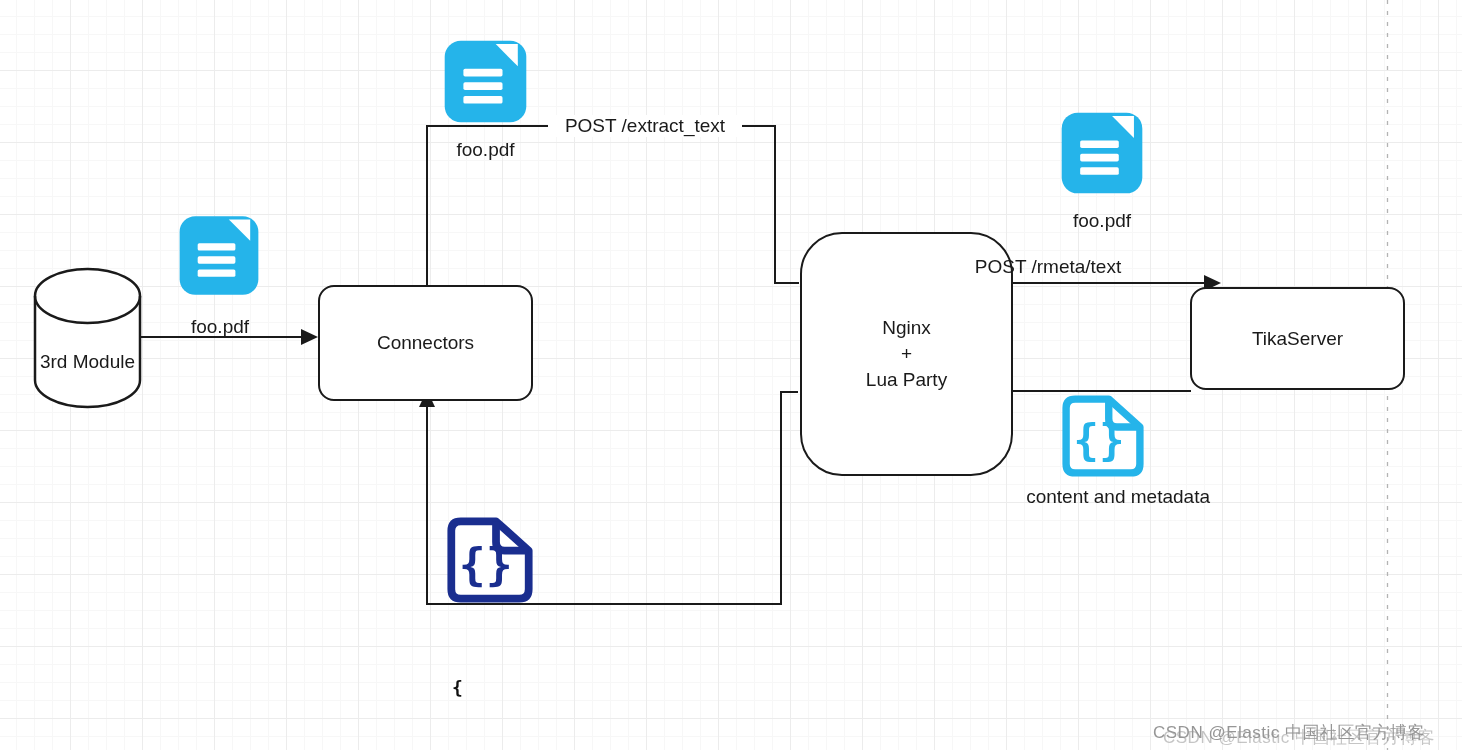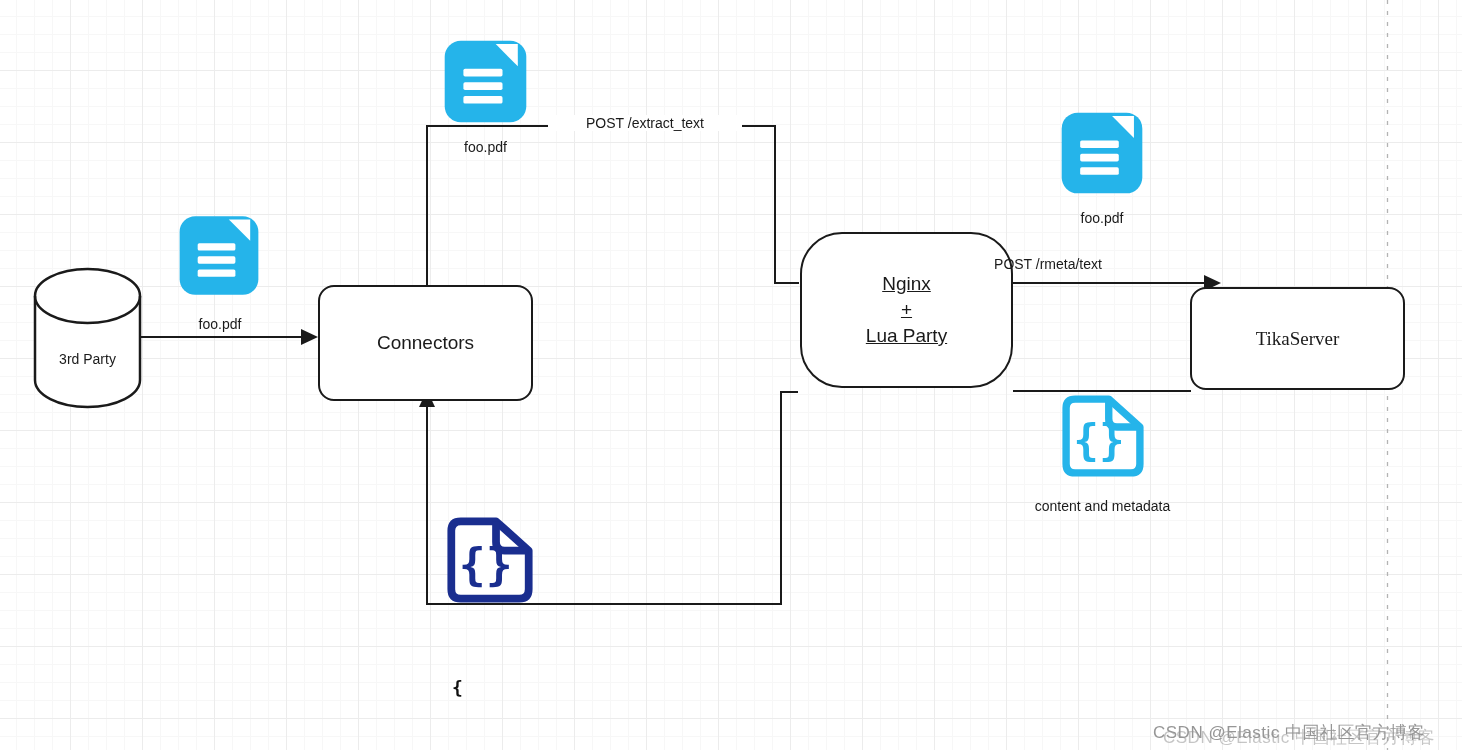--- a/index.html
+++ b/index.html
@@ -23,21 +23,21 @@
     position:absolute;z-index:2;
     background:#fff;border:2px solid #1a1a1a;
     display:flex;align-items:center;justify-content:center;
     text-align:center;font-size:19px;line-height:26px;
     box-sizing:border-box;
   }
   .node.soft{border-radius:16px;}
   .node.softer{border-radius:42px;}
   .lbl{
     position:absolute;z-index:4;
-    font-size:14px;text-align:center;white-space:nowrap;
+    font-size:19px;text-align:center;white-space:nowrap;
   }
   .lbl.on-line{background:#ffffff;padding:0 3px;}
   .icon{position:absolute;z-index:3;}
   .icon.cyan{color:#25b4ea;}
   .icon.navy{color:#1a2e8f;}
   .code{
     position:absolute;z-index:4;left:452px;top:615px;
     font-family:"DejaVu Sans Mono", monospace;
     font-weight:bold;font-size:18px;line-height:29px;
     letter-spacing:1.5px;color:#111;white-space:pre;
@@ -76,35 +76,35 @@
     </g>
 
     <line x1="1013" y1="391" x2="1191" y2="391" stroke="#1a1a1a" stroke-width="2"></line>
 
     <g>
       <path d="M 798 392 L 781 392 L 781 604 L 427 604 L 427 405" fill="none" stroke="#1a1a1a" stroke-width="2"></path>
       <polygon points="427,390 419,407 435,407" fill="#1a1a1a"></polygon>
     </g>
   </svg>
 
-  <div class="lbl" style="left:27px;top:351px;width:121px;">3rd Party</div>
+  <div class="lbl" style="left:27px;top:351px;width:121px;">3rd Module</div>
 
   <div class="node soft" style="left:318px;top:285px;width:215px;height:116px;">
     <span>Connectors</span>
   </div>
 
-  <div class="node softer" style="left:800px;top:232px;width:213px;height:156px;text-decoration:underline;">
+  <div class="node softer" style="left:800px;top:232px;width:213px;height:244px;">
     <div>
       <div>Nginx</div>
       <div>+</div>
       <div>Lua Party</div>
     </div>
   </div>
 
-  <div class="node soft" style="left:1190px;top:287px;width:215px;height:103px;font-family:Liberation Serif, serif;">
+  <div class="node soft" style="left:1190px;top:287px;width:215px;height:103px;">
     <span>TikaServer</span>
   </div>
 
   <svg class="icon cyan" style="left:178px;top:213px;" width="82" height="85" viewBox="0 0 100 100">
     <rect x="2" y="2" width="96" height="96" rx="19" fill="currentColor"></rect>
     <path d="M62,6 L88,6 L88,32 Z" fill="#ffffff"></path>
     <rect x="24" y="35" width="46" height="9" rx="2" fill="#ffffff"></rect>
     <rect x="24" y="51" width="46" height="9" rx="2" fill="#ffffff"></rect>
     <rect x="24" y="67" width="46" height="9" rx="2" fill="#ffffff"></rect>
   </svg>
@@ -140,21 +140,21 @@
   <div class="lbl" style="left:175px;top:316px;width:90px;">foo.pdf</div>
 
   <div class="lbl" style="left:443px;top:139px;width:85px;">foo.pdf</div>
 
   <div class="lbl" style="left:1058px;top:210px;width:88px;">foo.pdf</div>
 
   <div class="lbl on-line" style="left:548px;top:115px;width:188px;">POST /extract_text</div>
 
   <div class="lbl" style="left:964px;top:256px;width:168px;">POST /rmeta/text</div>
 
-  <div class="lbl" style="left:995px;top:498px;width:215px;">content and metadata</div>
+  <div class="lbl" style="left:995px;top:486px;width:215px;text-align:right;">content and metadata</div>
 
   <div class="code">
     <div>{</div>
     
     
     
   </div>
 
   <div class="watermark" style="left:1153px;top:721px;">CSDN @Elastic 中国社区官方博客</div>
   <div class="watermark echo" style="left:1163px;top:726px;">CSDN @Elastic 中国社区官方博客</div>

